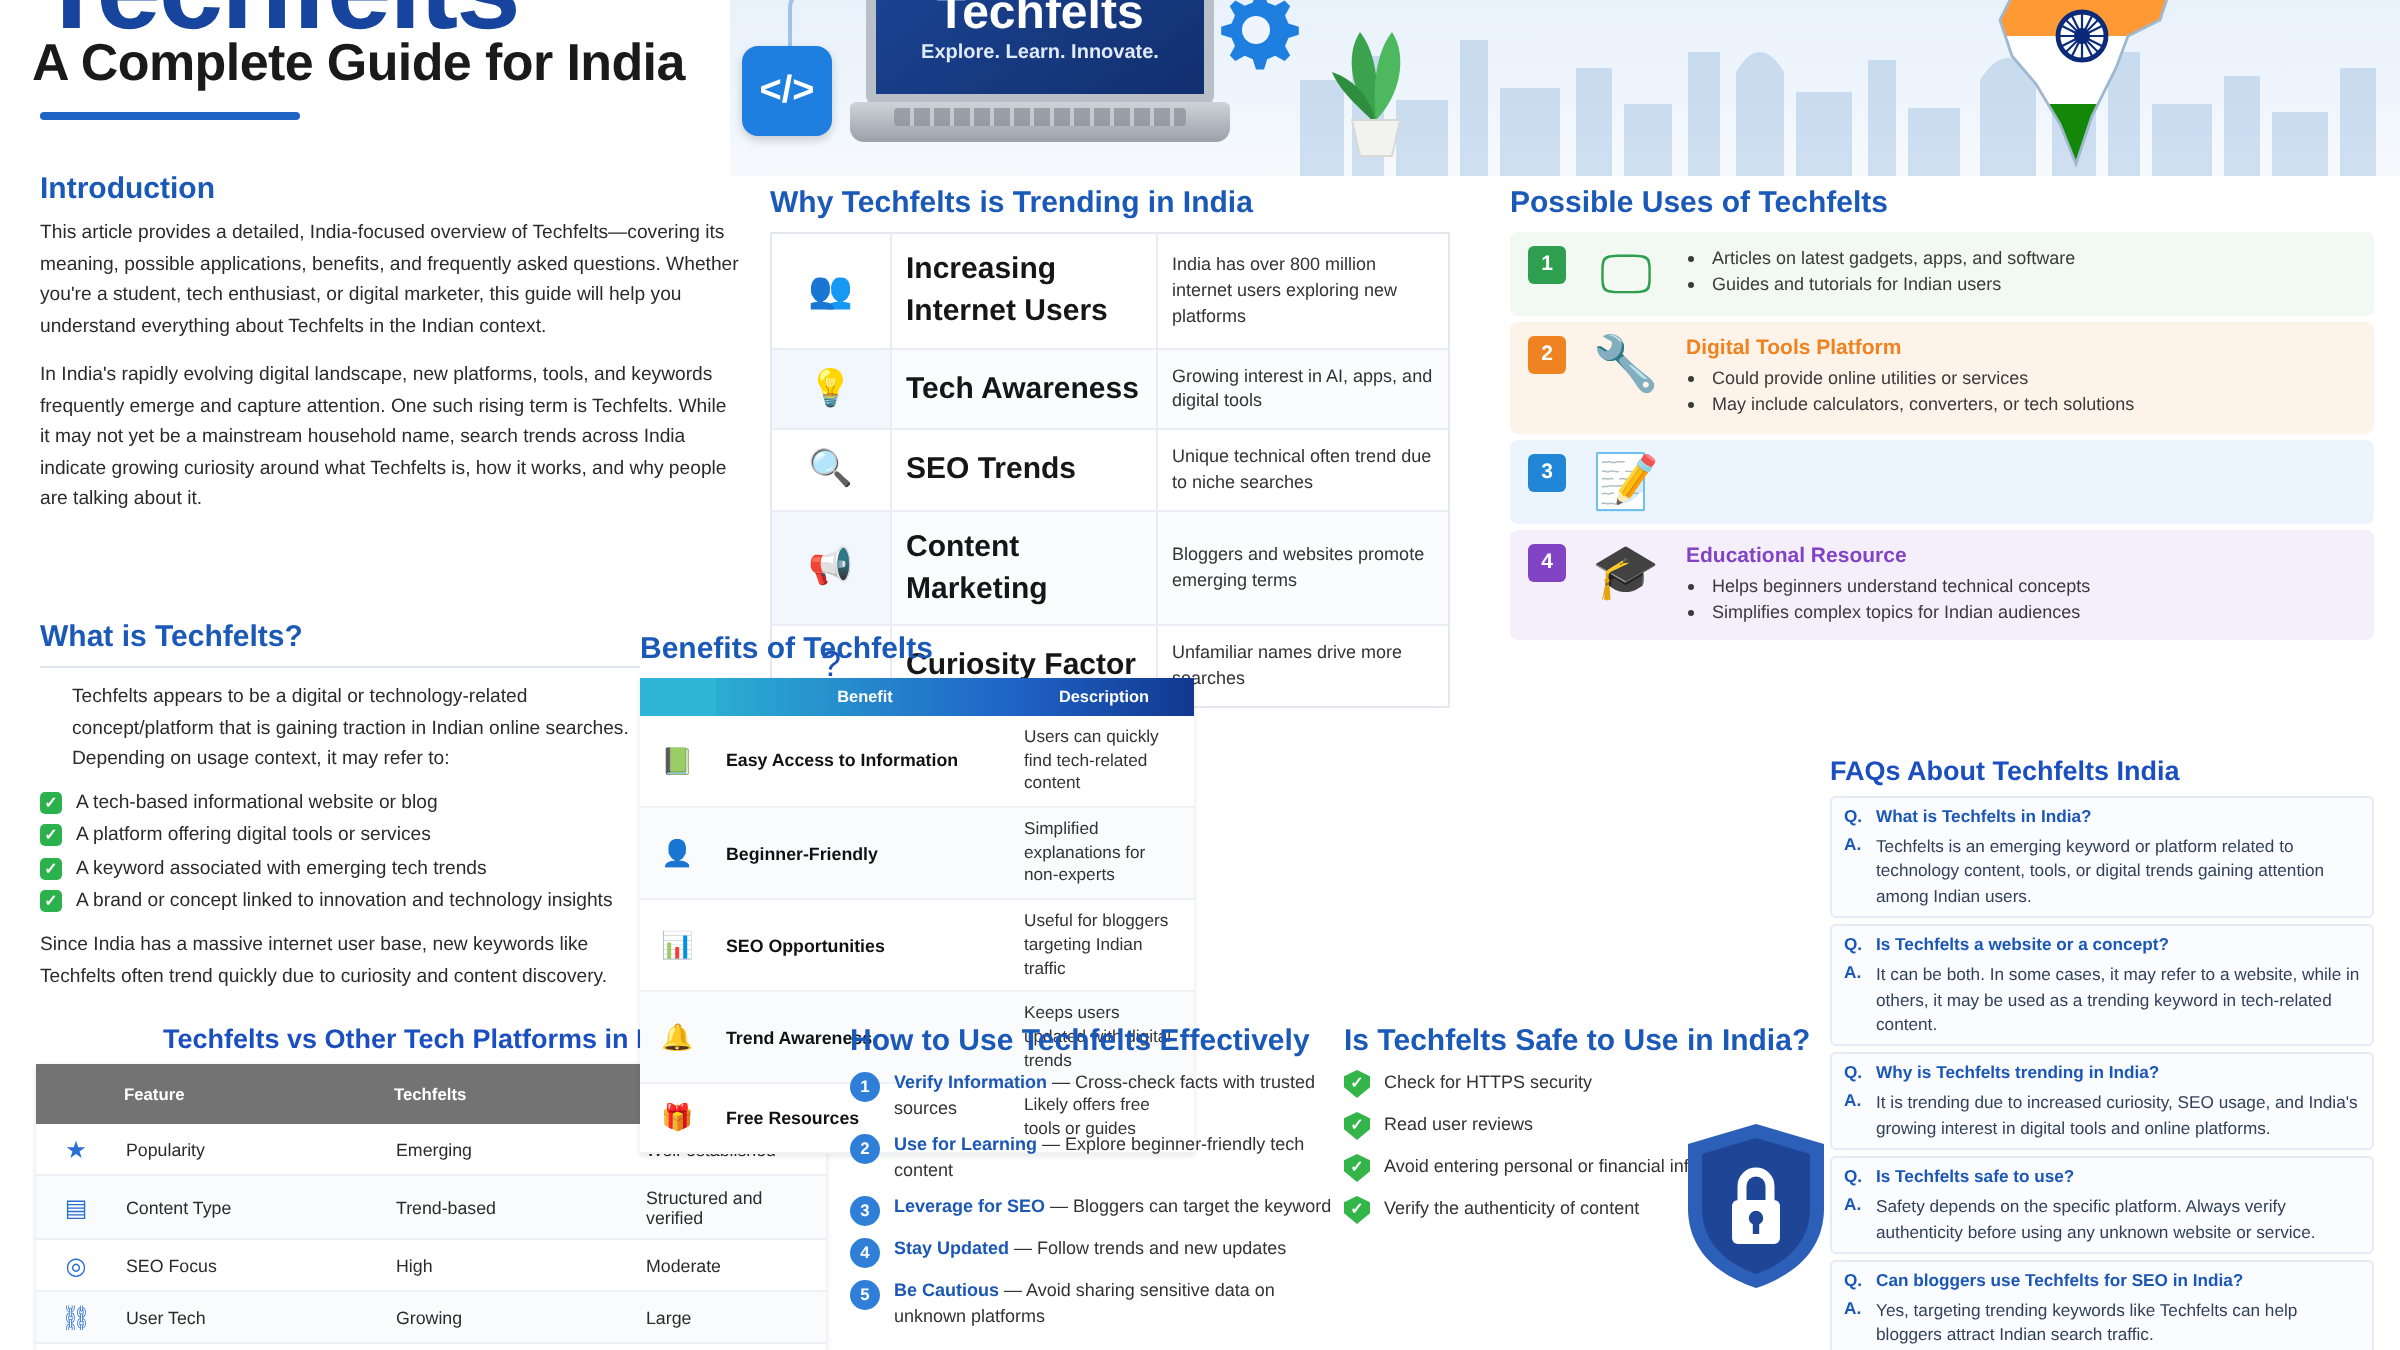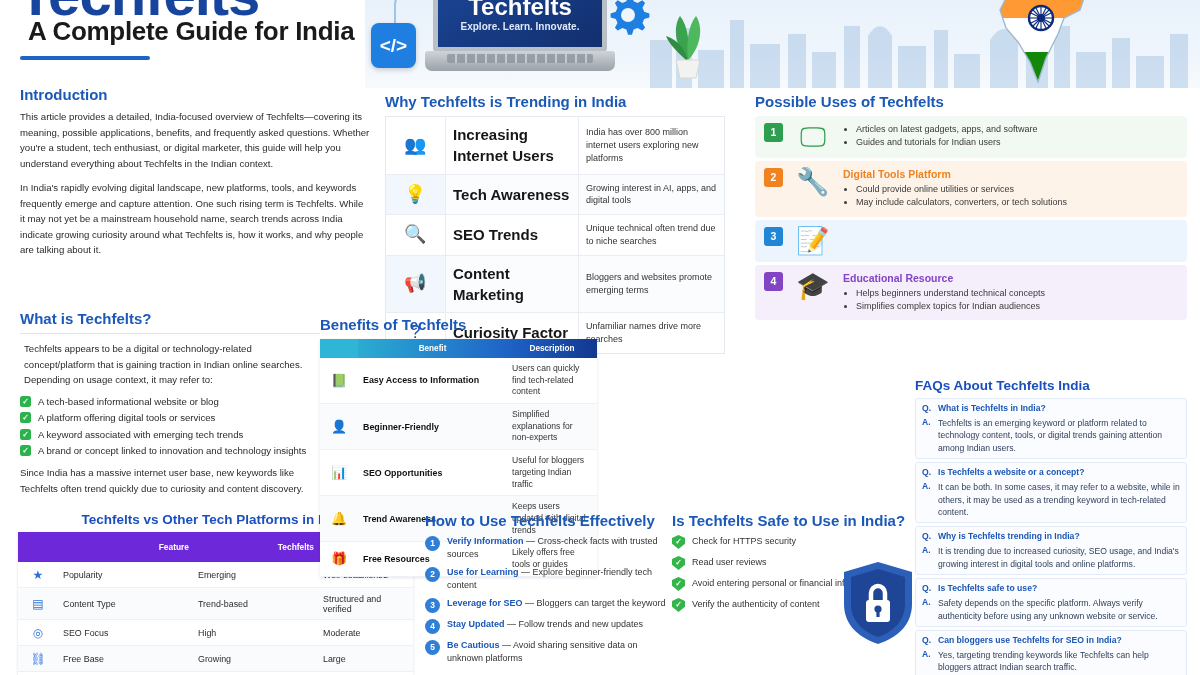--- a/index.html
+++ b/index.html
@@ -9,21 +9,21 @@
     background:#ffffff;color:#222;
     -webkit-font-smoothing:antialiased;
   }
   .page{position:relative;width:1200px;height:675px;overflow:hidden;background:#fff;}
 
   
   .hero{position:absolute;left:0;top:0;width:1200px;height:88px;overflow:hidden;
     background:linear-gradient(180deg,#e9f1fb 0%,#eef5fc 55%,#f7fafd 100%);}
   .hero-left{position:absolute;left:0;top:0;width:365px;height:88px;background:#fff;z-index:6;}
   .hero-title{position:absolute;left:18px;top:-34px;font-size:58px;font-weight:bold;color:#17459e;letter-spacing:-1px;line-height:1;}
-  .hero-sub{position:absolute;left:28px;top:16px;font-size:26px;font-weight:bold;color:#1a1a1a;letter-spacing:-.3px;}
+  .hero-sub{position:absolute;left:16px;top:16px;font-size:26px;font-weight:bold;color:#1a1a1a;letter-spacing:-.3px;}
   .hero-rule{position:absolute;left:20px;top:56px;width:130px;height:4px;background:#1f63c4;border-radius:2px;}
 
   .skyline{position:absolute;right:0;top:0;width:560px;height:88px;opacity:.55;}
   .taj{position:absolute;left:-2px;top:0;width:250px;height:88px;opacity:.5;}
 
   .codebadge{position:absolute;left:371px;top:23px;width:45px;height:45px;border-radius:8px;background:#1f7fe0;
     color:#fff;font-weight:bold;font-size:19px;display:flex;align-items:center;justify-content:center;z-index:7;
     box-shadow:0 2px 5px rgba(0,0,0,.18);}
   .wirearm{position:absolute;left:394px;top:-6px;width:60px;height:30px;border-left:2px solid #9fc4e8;border-top:2px solid #9fc4e8;border-top-left-radius:10px;z-index:6;}
 
@@ -51,21 +51,21 @@
 
   .whatis{position:absolute;left:20px;top:310px;width:300px;}
   .chk{display:flex;align-items:flex-start;gap:7px;margin:0 0 3px 0;font-size:9.6px;line-height:1.42;color:#2b2b2b;}
   .chk .box{flex:0 0 auto;width:11px;height:11px;margin-top:1px;border-radius:2.5px;background:#2bb24c;color:#fff;
     font-size:8px;line-height:11px;text-align:center;font-weight:bold;}
 
   
   .vsblock{position:absolute;left:18px;top:512px;width:395px;}
   .vs-title{font-size:13.5px;font-weight:bold;color:#1b4fc0;text-align:center;margin-bottom:5px;}
   table.vs{width:395px;border-collapse:collapse;font-size:8.9px;background:#fff;box-shadow:0 1px 3px rgba(0,0,0,.12);}
-  table.vs thead th{background:#6d28d9;color:#fff;font-size:8.4px;font-weight:bold;padding:5px 4px;text-align:right;}
+  table.vs thead th{background:#737373;color:#fff;font-size:8.4px;font-weight:bold;padding:5px 4px;text-align:left;}
   table.vs thead th.ic{width:30px;}
   table.vs td{padding:5.5px 5px;border-bottom:1px solid #edf0f4;color:#2b2b2b;}
   table.vs td.ic{width:30px;text-align:center;color:#2a6fd6;font-size:12px;}
   table.vs tbody tr:nth-child(even){background:#fafbfd;}
   table.vs td.f{width:125px;}
   table.vs td.t{width:115px;}
 
   
   .c2{position:absolute;left:385px;top:93px;width:340px;}
   table.why{width:340px;border-collapse:collapse;font-size:9px;background:#fff;border:1px solid #e4e9f0;}
@@ -227,21 +227,21 @@
 
   <div class="c1">
     <h2 class="sec">Introduction</h2>
     <p class="body-txt">This article provides a detailed, India-focused overview of Techfelts—covering its meaning, possible applications, benefits, and frequently asked questions. Whether you're a student, tech enthusiast, or digital marketer, this guide will help you understand everything about Techfelts in the Indian context.</p>
     <p class="body-txt">In India's rapidly evolving digital landscape, new platforms, tools, and keywords frequently emerge and capture attention. One such rising term is Techfelts. While it may not yet be a mainstream household name, search trends across India indicate growing curiosity around what Techfelts is, how it works, and why people are talking about it.</p>
   </div>
 
   <div class="whatis">
     <h2 class="sec">What is Techfelts?</h2>
     <div class="hr"></div>
-    <p class="body-txt" style="margin:0 0 7px 4px">Techfelts appears to be a digital or technology-related concept/platform that is gaining traction in Indian online searches. Depending on usage context, it may refer to:</p>
+    <p class="body-txt" style="margin:0 0 7px 16px">Techfelts appears to be a digital or technology-related concept/platform that is gaining traction in Indian online searches. Depending on usage context, it may refer to:</p>
     <div id="whatis-list">
         <div class="chk">
      <span class="box">✓</span>
      <span>A tech-based informational website or blog</span>
         </div>
         <div class="chk">
      <span class="box">✓</span>
      <span>A platform offering digital tools or services</span>
         </div>
         <div class="chk">
@@ -281,21 +281,21 @@
      <td>Structured and verified</td>
           </tr>
           <tr>
      <td class="ic">◎</td>
      <td class="f">SEO Focus</td>
      <td class="t">High</td>
      <td>Moderate</td>
           </tr>
           <tr>
      <td class="ic">⛓</td>
-     <td class="f">Free Base</td>
+     <td class="f">User Tech</td>
      <td class="t">Growing</td>
      <td>Large</td>
           </tr>
           <tr>
      <td class="ic">✔</td>
      <td class="f">Reliability</td>
      <td class="t">Varies</td>
      <td>Generally high</td>
           </tr>
         </tbody>

